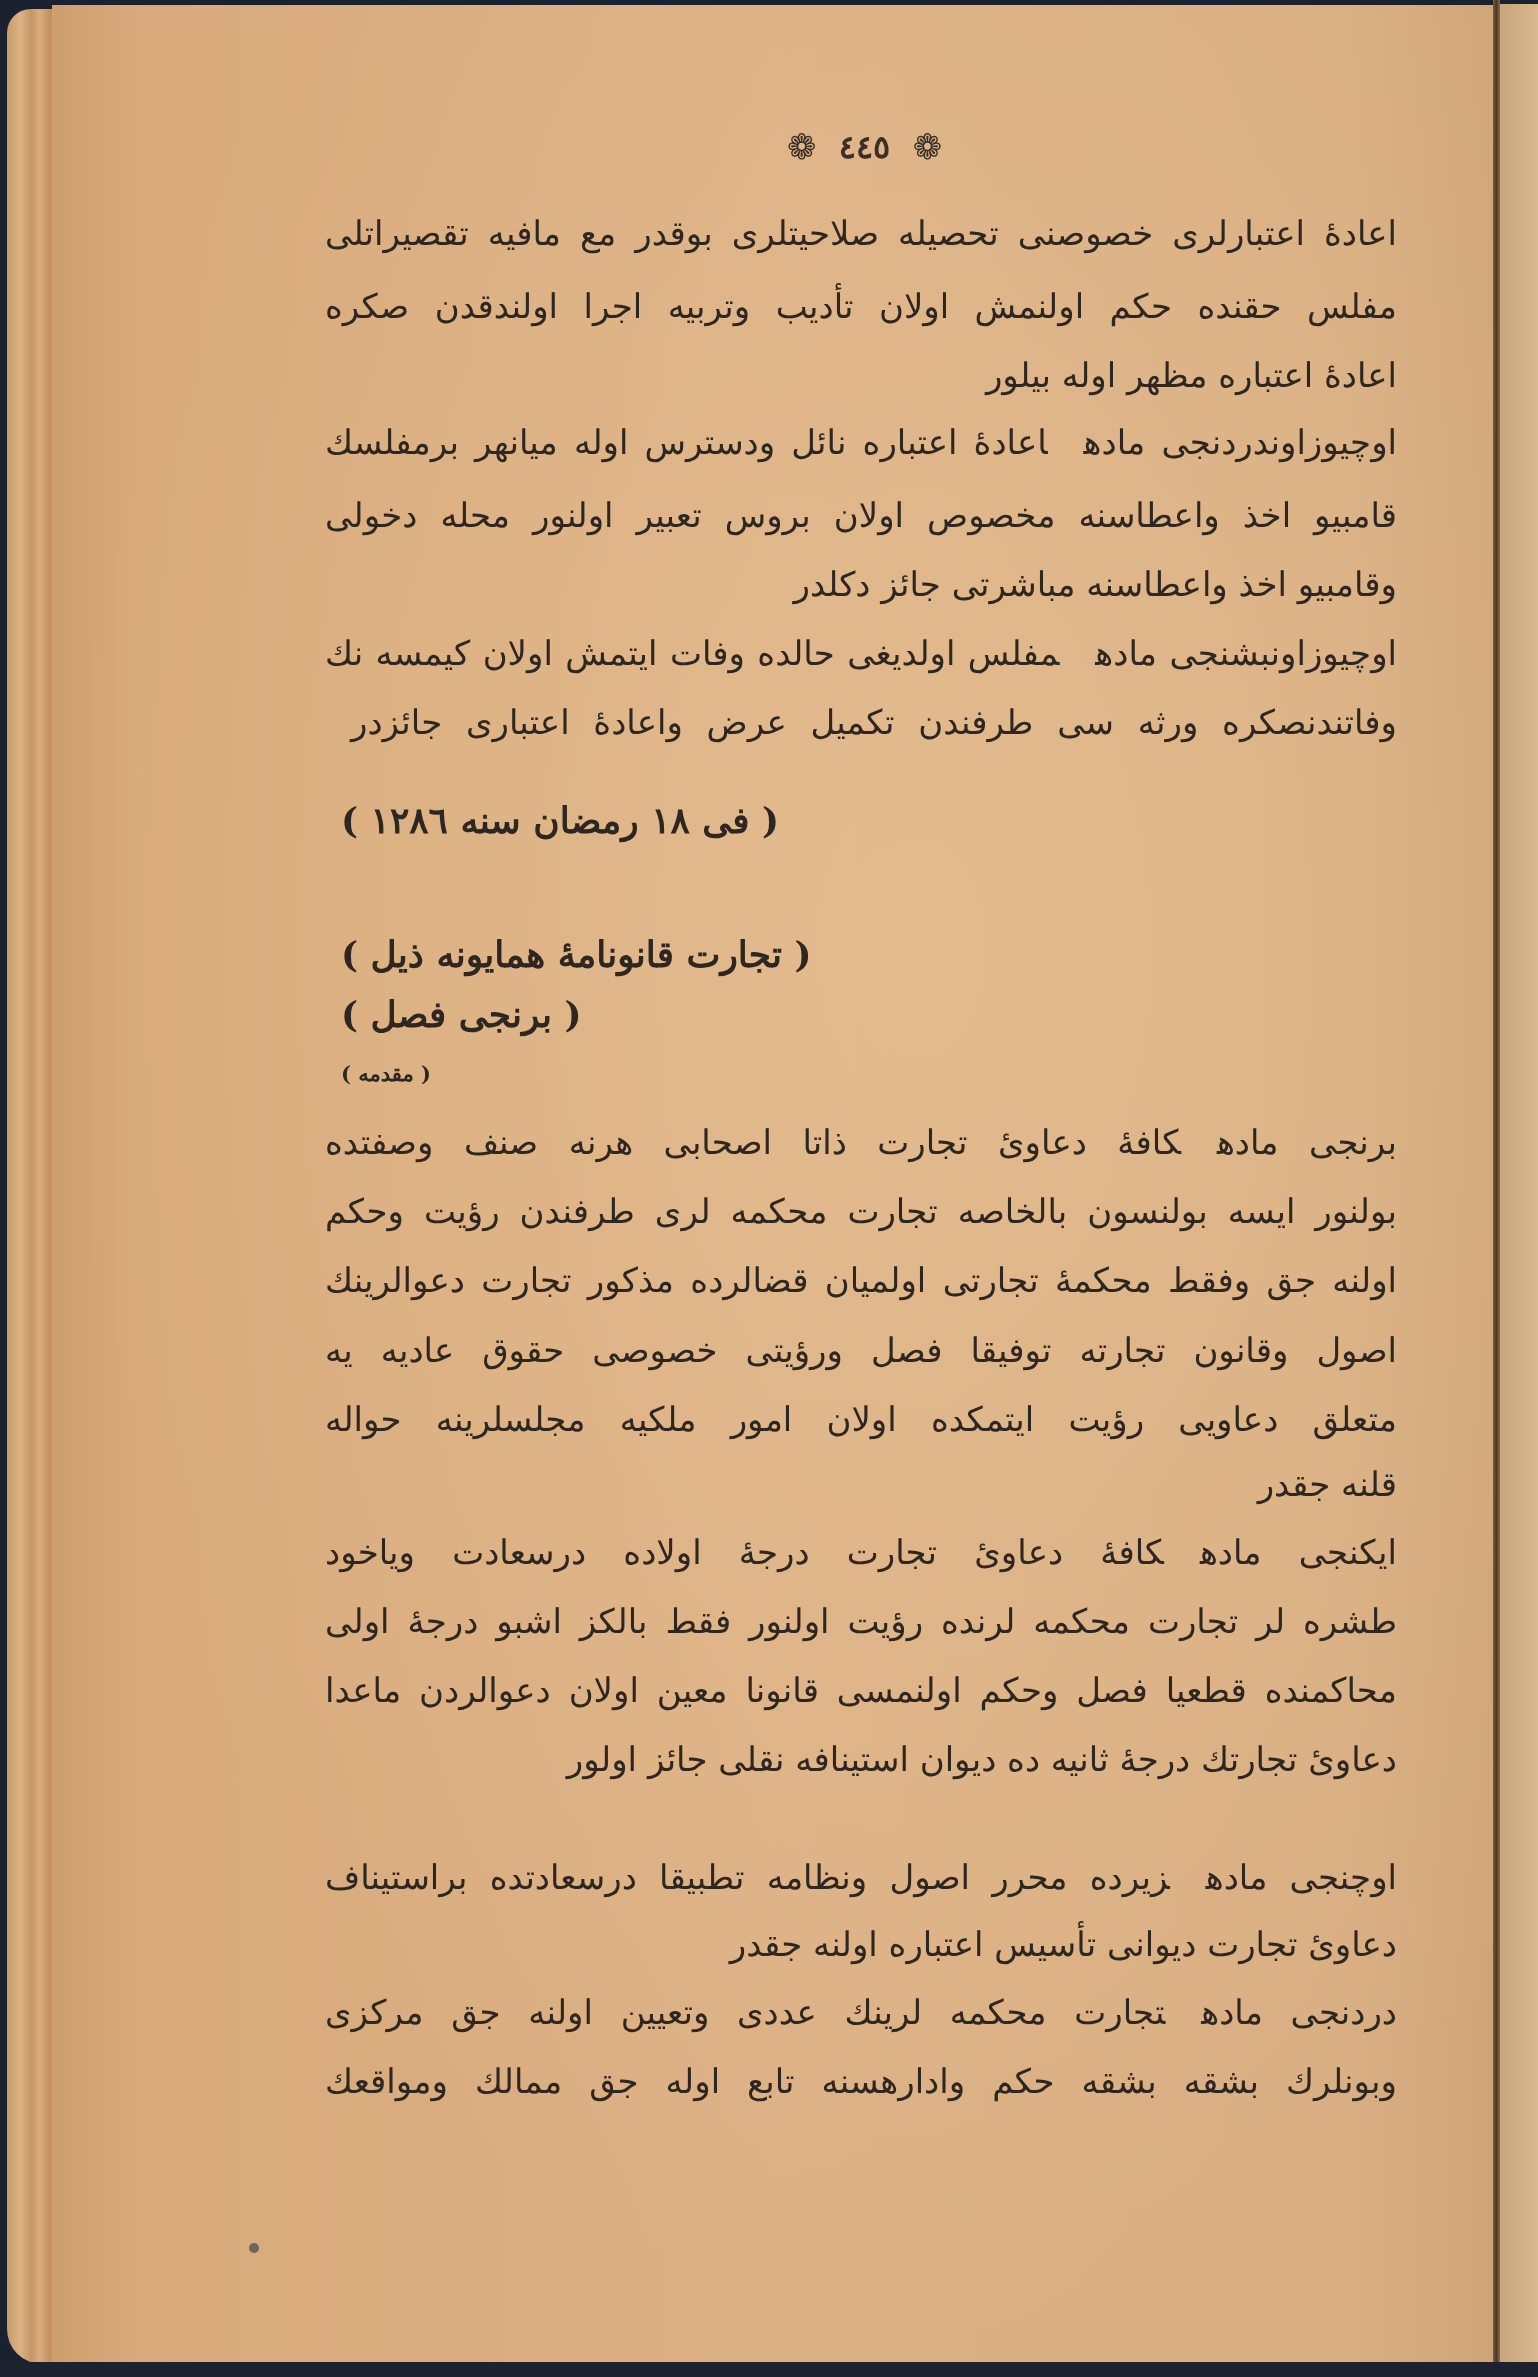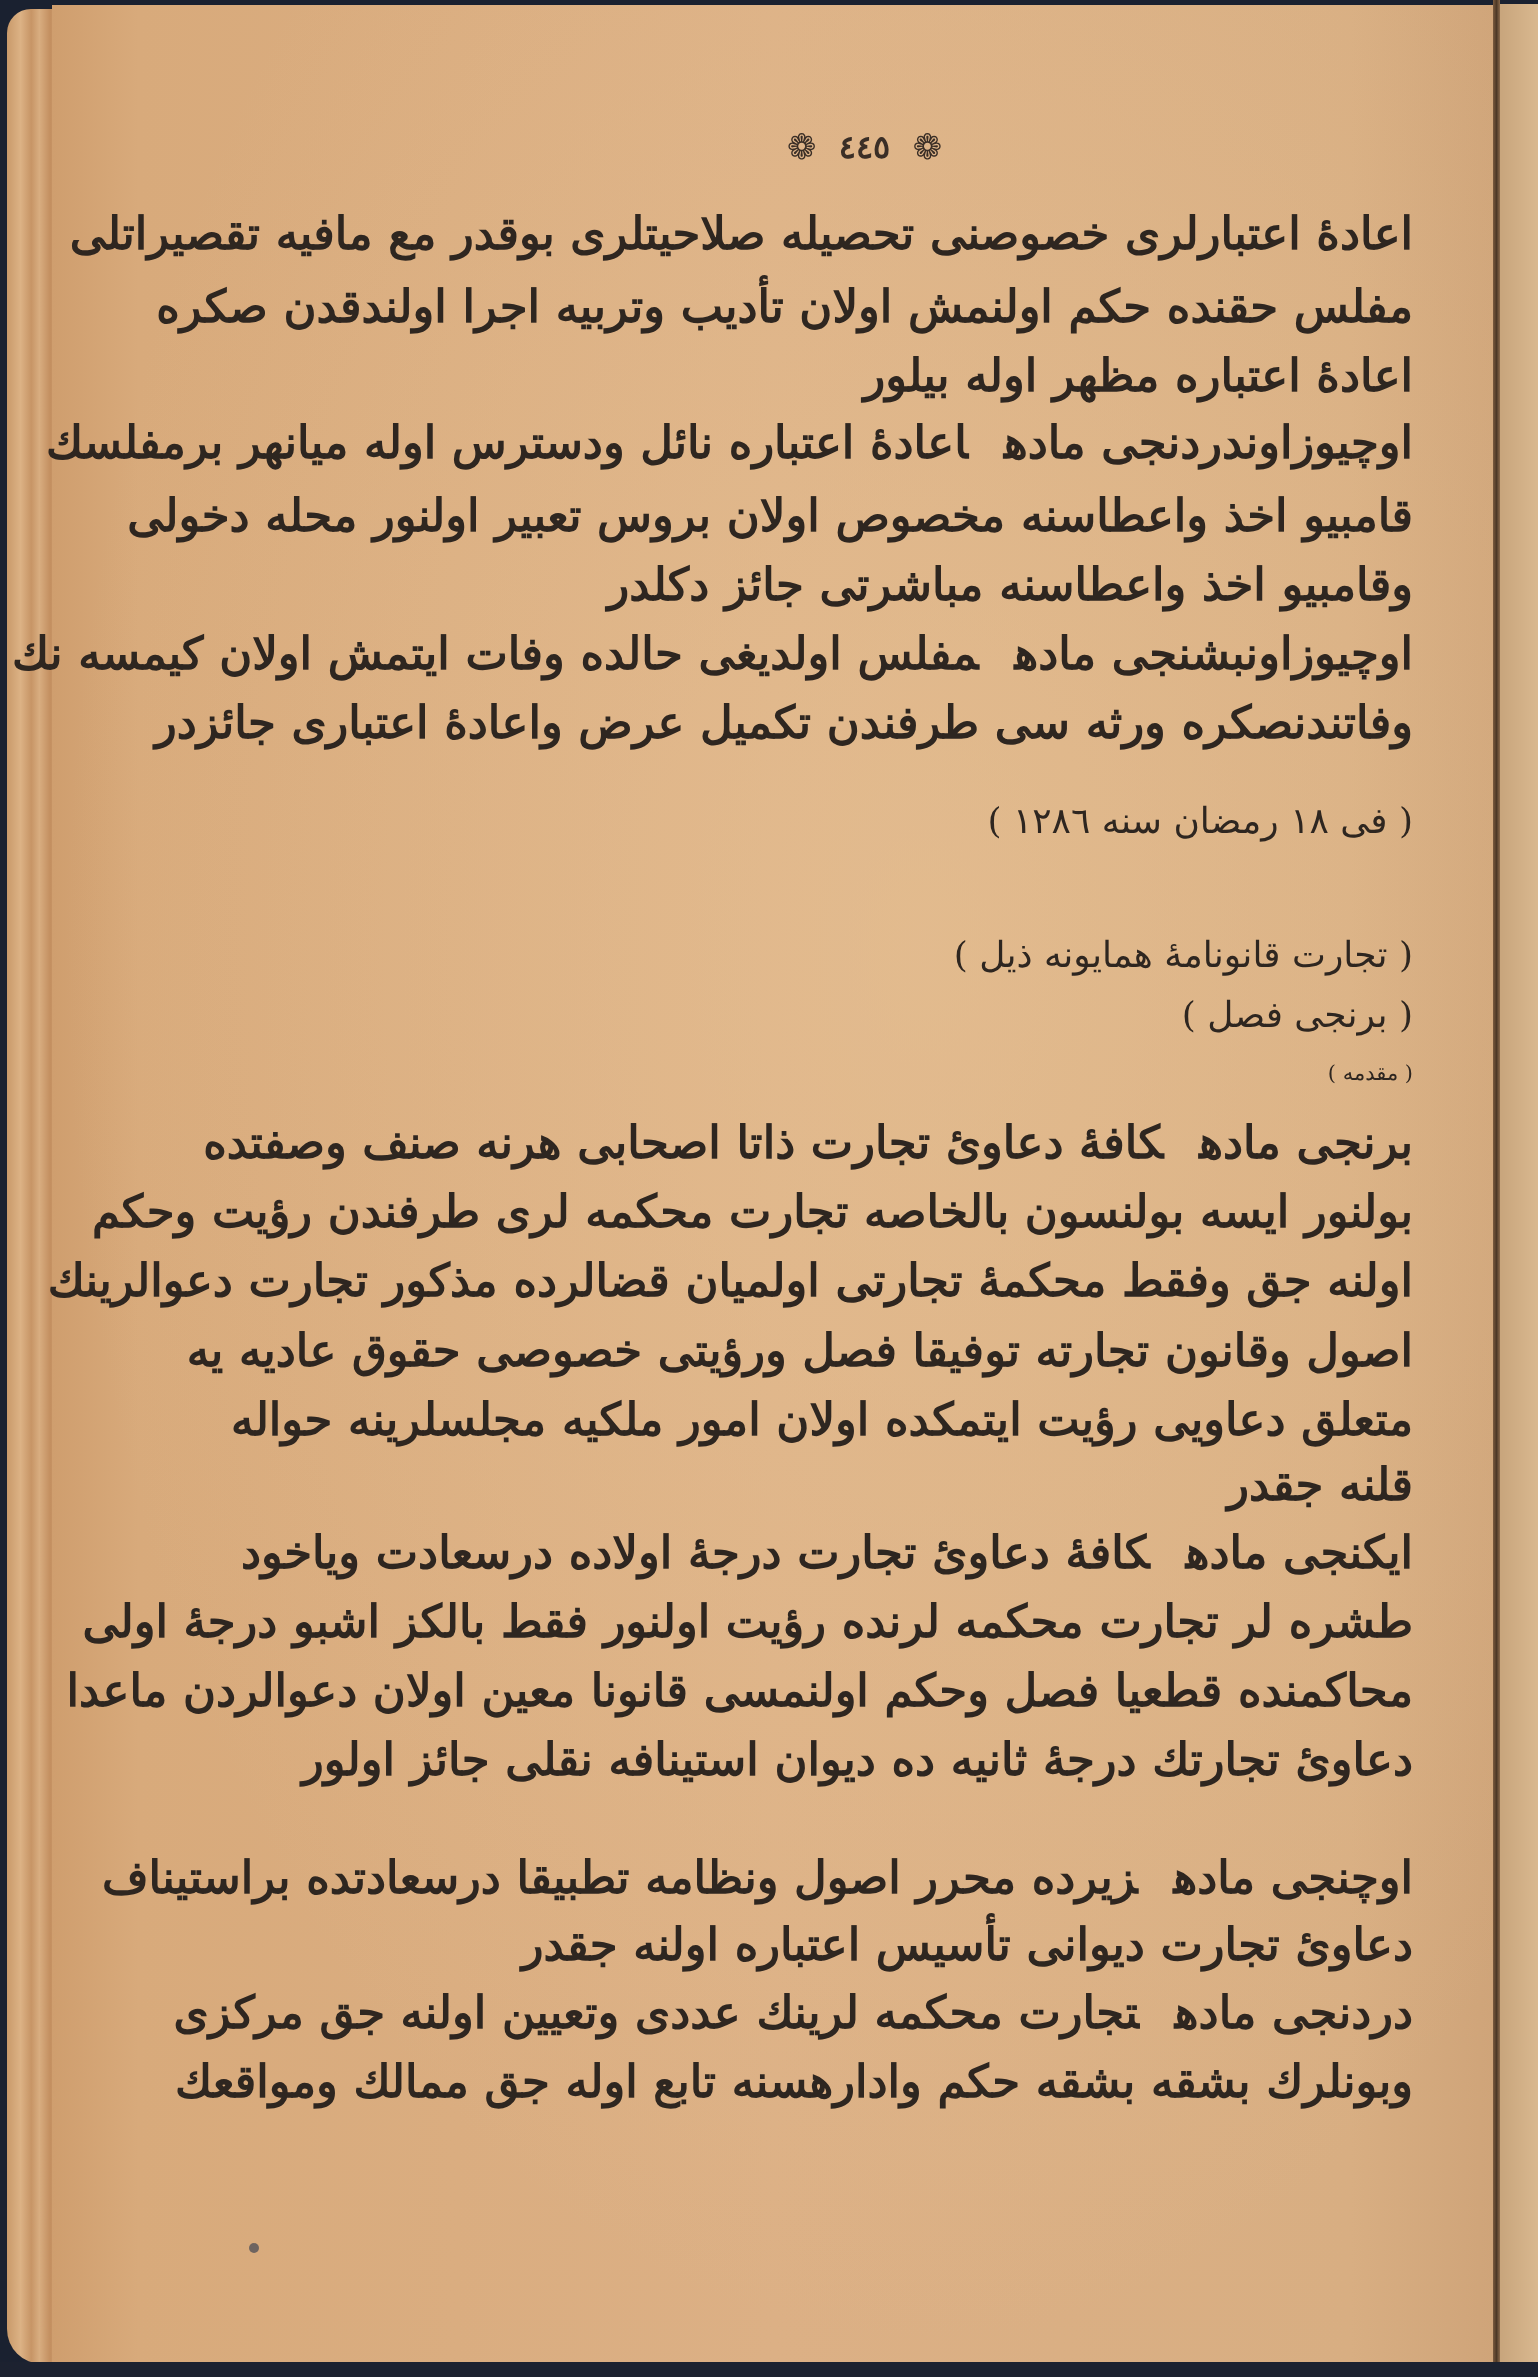--- a/index.html
+++ b/index.html
@@ -88,43 +88,43 @@
     font-size: 35px;
     line-height: 1;
   }
   .page-number .num {
     font-size: 32px;
     font-weight: bold;
     direction: rtl;
   }
   .line {
     position: absolute;
-    right: 0;
+    right: 16px;
     width: 1072px;
-    font-size: 45px;
+    font-size: 34px;
     line-height: 73px;
     white-space: nowrap;
     text-align: justify;
     text-align-last: justify;
-    font-weight: bold;
+    font-weight: normal;
   }
   .line.last {
     text-align-last: right;
   }
   .line .label {
     margin-left: 36px;
   }
   .centered {
     position: absolute;
     right: 0;
     width: 1072px;
-    text-align: right;
+    text-align: left;
     font-size: 36px;
     line-height: 69px;
-    font-weight: normal;
+    font-weight: bold;
     white-space: nowrap;
   }
   .spot {
     position: absolute;
     width: 10.4px;
     height: 10.4px;
     border-radius: 50%;
     background: #6e6460;
   }
 </style>

